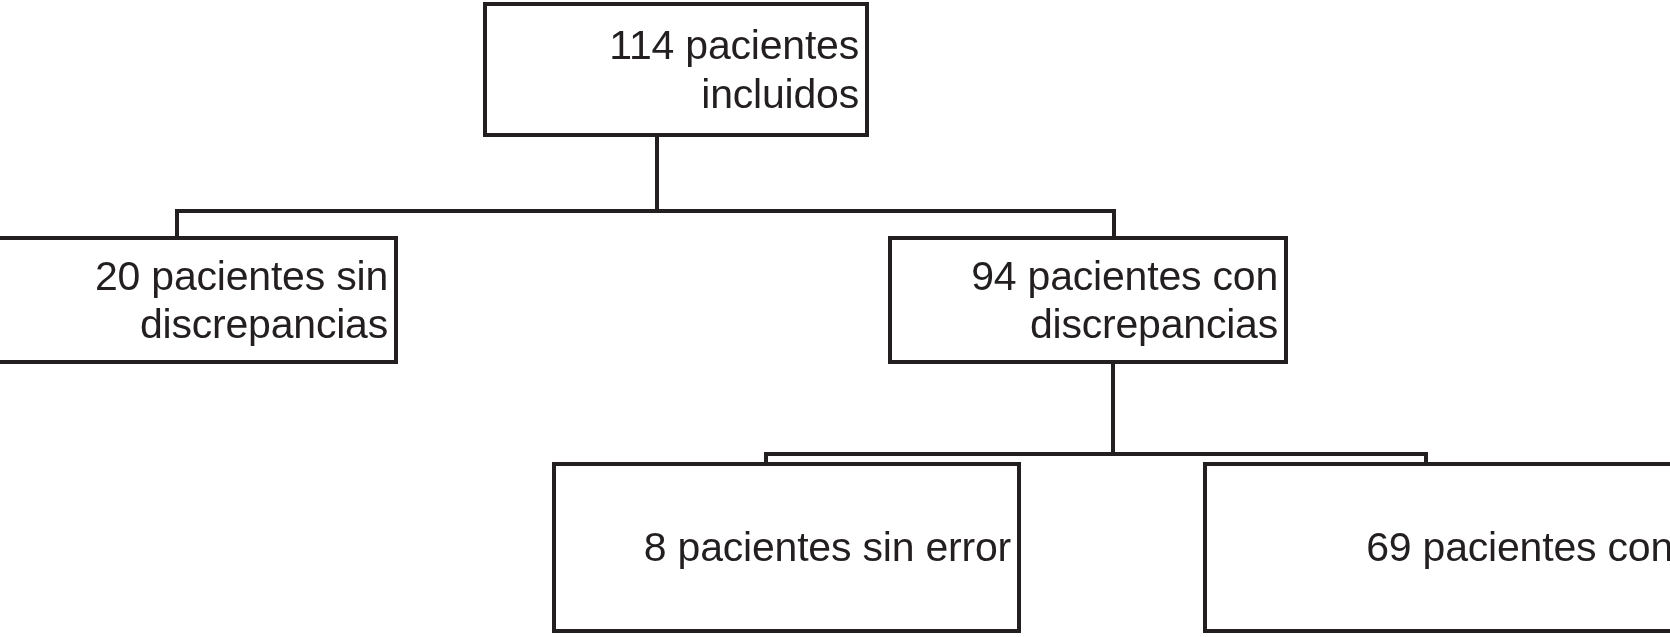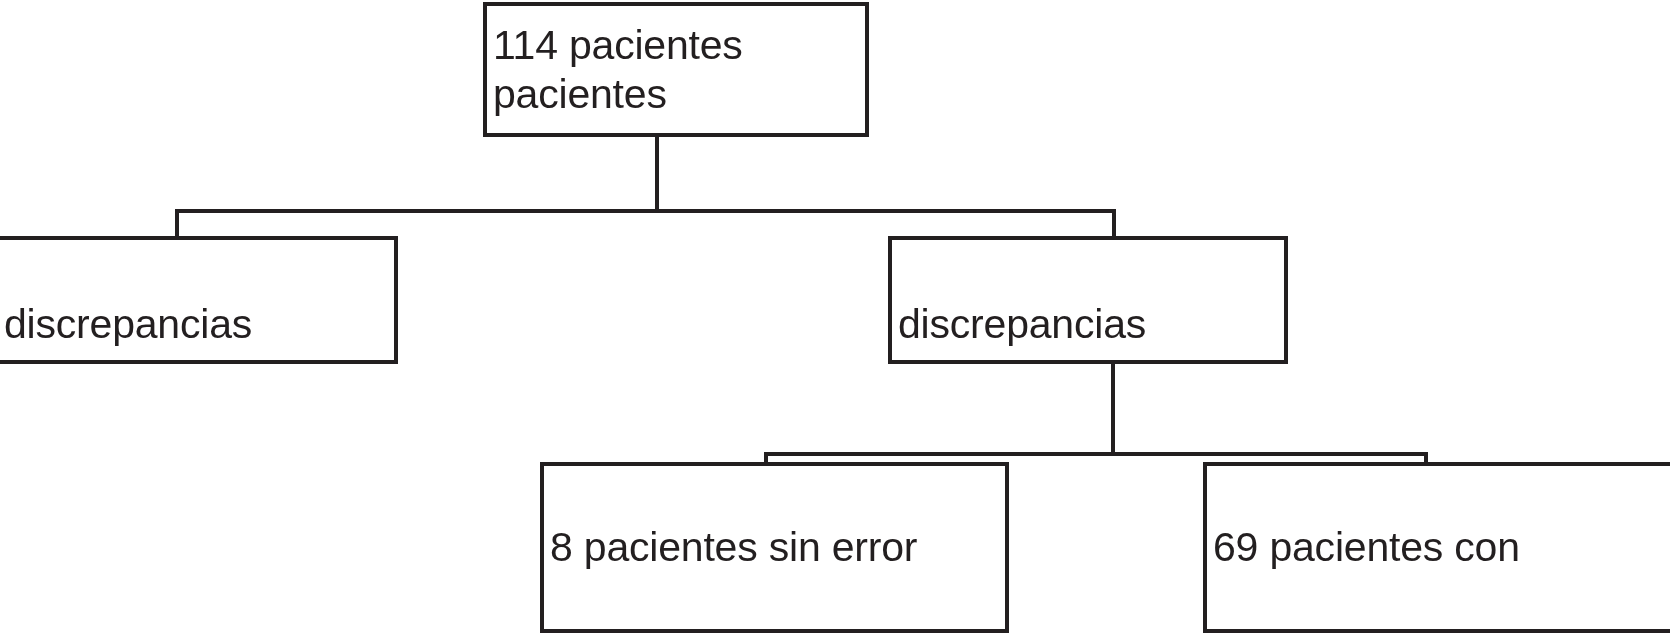--- a/index.html
+++ b/index.html
@@ -16,21 +16,21 @@
     overflow: hidden;
   }
   .node {
     position: absolute;
     box-sizing: border-box;
     border: 4px solid #231f20;
     background: #ffffff;
     display: flex;
     align-items: center;
     justify-content: center;
-    text-align: left;
+    text-align: right;
     color: #231f20;
     font-size: 41px;
     line-height: 1.18;
     letter-spacing: -0.2px;
     padding: 0 6px;
   }
   .node-label {
     display: block;
     width: 100%;
   }
@@ -42,55 +42,55 @@
   .edge-h { height: 4px; }
 
   
   #node-root { left: 483px; top: 2px; width: 386px; height: 135px; }
 
   
   #node-no-discrepancy { left: -6px; top: 236px; width: 404px; height: 128px; }
   #node-discrepancy   { left: 888px; top: 236px; width: 400px; height: 128px; }
 
   
-  #node-no-error { left: 540px; top: 462px; width: 469px; height: 171px; }
+  #node-no-error { left: 552px; top: 462px; width: 469px; height: 171px; }
   #node-error    { left: 1203px; top: 462px; width: 480px; height: 171px; }
 
   
   #edge-root-stem   { left: 655px; top: 137px; height: 74px; }
   #edge-level1-bar  { left: 175px; top: 209px; width: 941px; }
   #edge-drop-left   { left: 175px; top: 209px; height: 29px; }
   #edge-drop-right  { left: 1112px; top: 209px; height: 29px; }
 
   
   #edge-disc-stem   { left: 1111px; top: 364px; height: 90px; }
   #edge-level2-bar  { left: 764px; top: 452px; width: 664px; }
   #edge-drop-left2  { left: 764px; top: 452px; height: 14px; }
   #edge-drop-right2 { left: 1424px; top: 452px; height: 14px; }
 </style>
 </head>
 <body>
 
 <div id="flow-root">
 
   <div class="node" id="node-root">
-    <span class="node-label"><span>114 pacientes</span><br><span>pacientes</span></span>
+    <span class="node-label"><span>114 pacientes</span><br><span>incluidos</span></span>
   </div>
 
   <div class="edge edge-v" id="edge-root-stem"></div>
   <div class="edge edge-h" id="edge-level1-bar"></div>
   <div class="edge edge-v" id="edge-drop-left"></div>
   <div class="edge edge-v" id="edge-drop-right"></div>
 
   <div class="node" id="node-no-discrepancy">
-    <span class="node-label"><br><span>discrepancias</span></span>
+    <span class="node-label"><span>20 pacientes sin</span><br><span>discrepancias</span></span>
   </div>
 
   <div class="node" id="node-discrepancy">
-    <span class="node-label"><br><span>discrepancias</span></span>
+    <span class="node-label"><span>94 pacientes con</span><br><span>discrepancias</span></span>
   </div>
 
   <div class="edge edge-v" id="edge-disc-stem"></div>
   <div class="edge edge-h" id="edge-level2-bar"></div>
   <div class="edge edge-v" id="edge-drop-left2"></div>
   <div class="edge edge-v" id="edge-drop-right2"></div>
 
   <div class="node" id="node-no-error">
     <span class="node-label"><span>8 pacientes sin error</span><br></span>
   </div>

